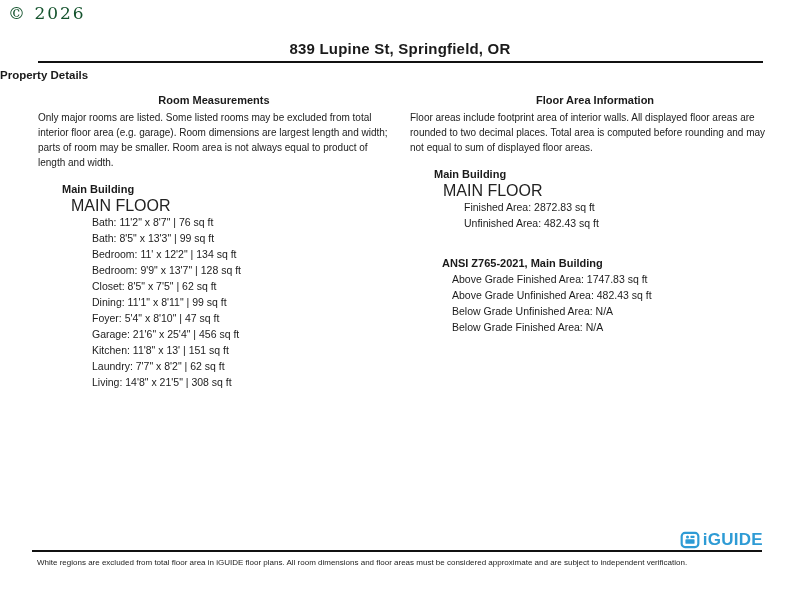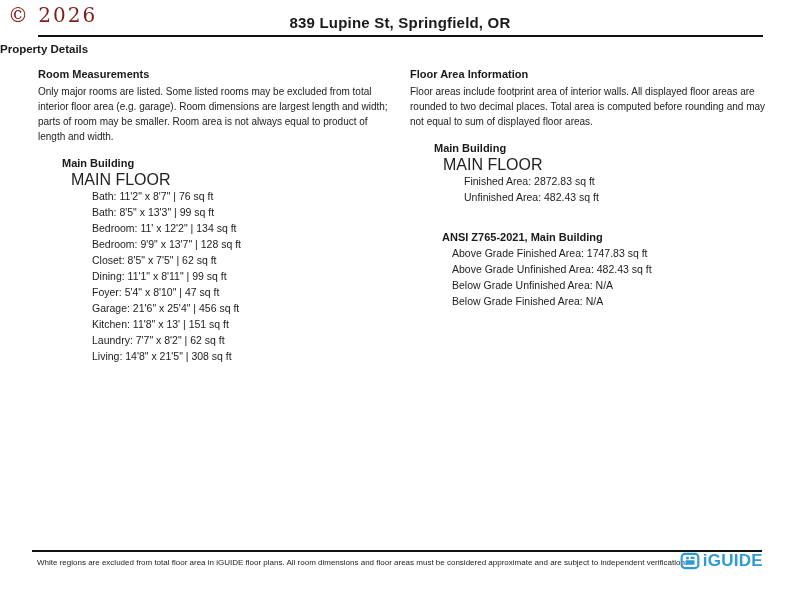--- a/index.html
+++ b/index.html
@@ -10,27 +10,27 @@
     color: #1a1a1a;
     font-family: "Liberation Sans", sans-serif;
     position: relative;
     overflow: hidden;
   }
   .watermark {
     position: absolute;
     top: 3px;
     left: 8px;
     font-family: "DejaVu Serif", serif;
-    font-size: 20px;
+    font-size: 17px;
     letter-spacing: 2px;
-    color: #7f1d1d;
+    color: #14532d;
   }
   .page-title {
     text-align: center;
-    padding-top: 14px;
+    padding-top: 40px;
     font-size: 15px;
     font-weight: bold;
     letter-spacing: 0.2px;
   }
   .header-rule {
     height: 0;
     border-top: 2px solid #111;
     margin: 4px 37px 0 38px;
   }
   .page-subtitle {
@@ -48,20 +48,21 @@
     width: 352px;
   }
   .col-right {
     margin-left: 20px;
     width: 370px;
   }
   .section-heading {
     font-size: 11px;
     font-weight: bold;
     margin: 0;
+    text-align: center;
   }
   .section-desc {
     font-size: 10px;
     line-height: 15px;
     margin: 4px 0 0 0;
     color: #222;
   }
   .building-block { margin-top: 11px; }
   .building-name {
     margin-left: 24px;
@@ -105,21 +106,21 @@
     position: absolute;
     left: 37px;
     top: 558px;
     font-size: 8px;
     color: #222;
     white-space: nowrap;
   }
   .brand-logo {
     position: absolute;
     right: 37px;
-    top: 551px;
+    top: 530px;
     display: flex;
     align-items: center;
     gap: 3px;
   }
   .brand-logo .logo-text {
     font-size: 17px;
     font-weight: bold;
     letter-spacing: 0.3px;
     color: #2E9BD5;
   }

